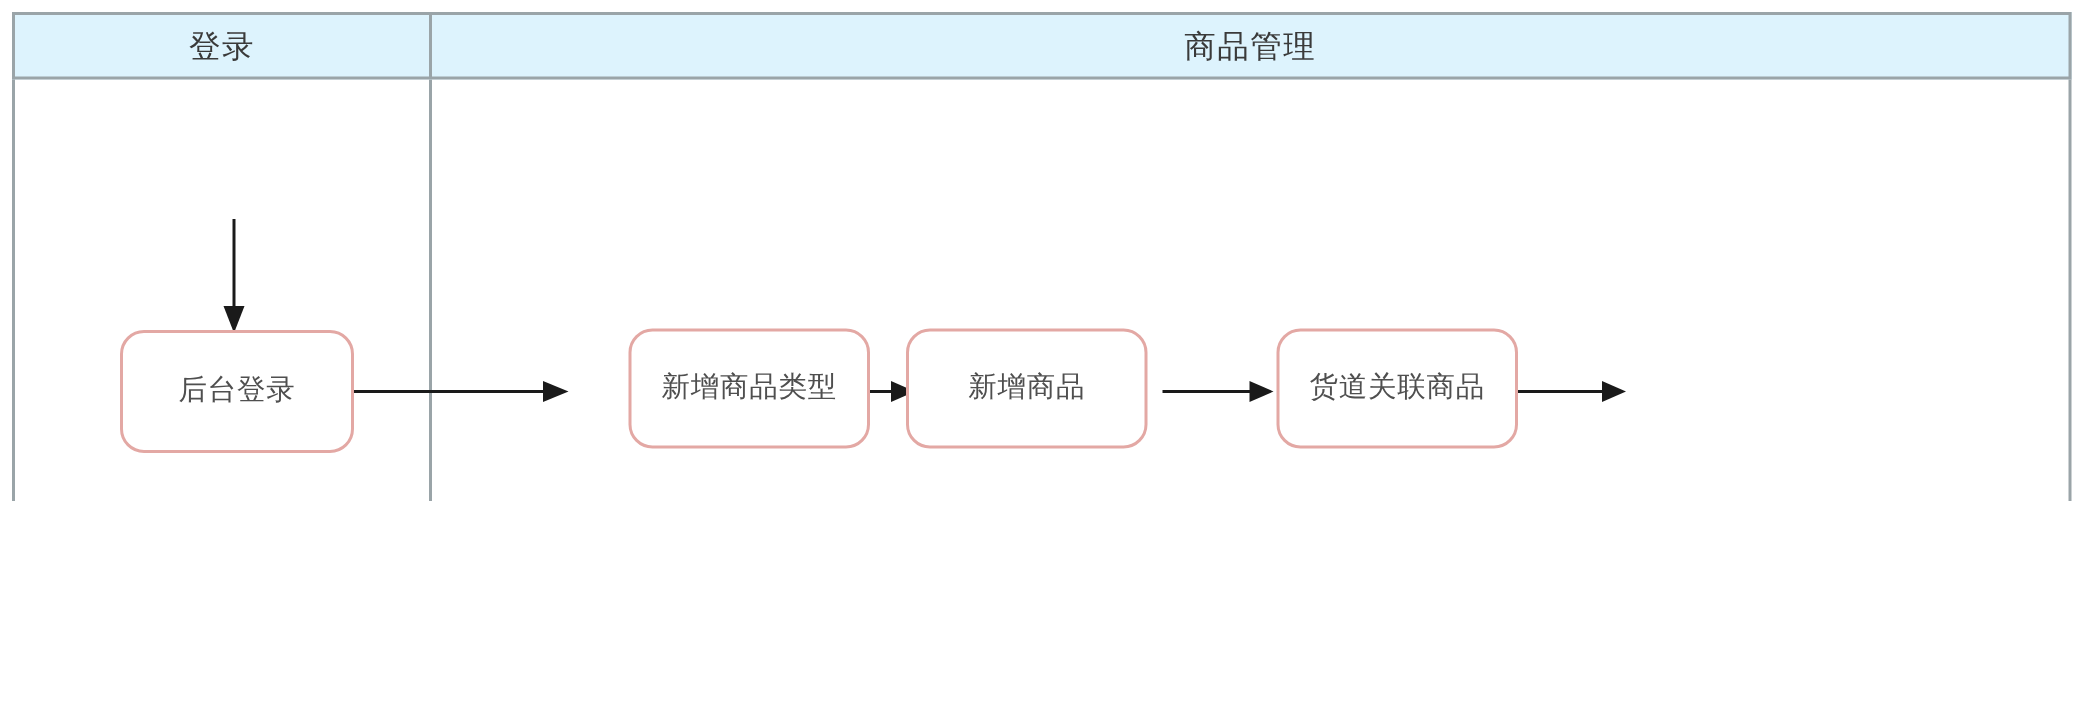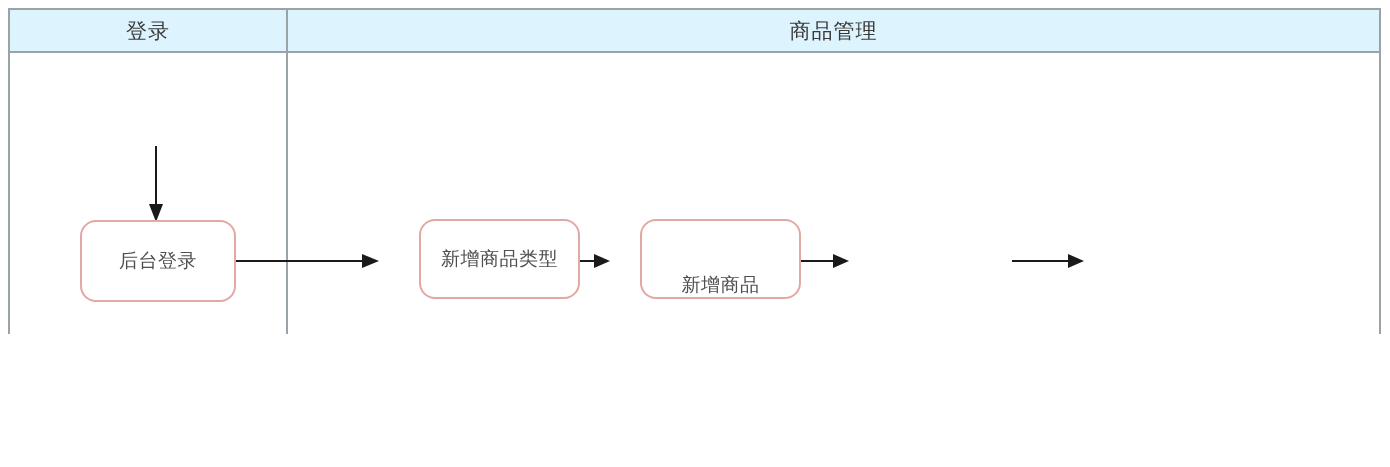--- a/index.html
+++ b/index.html
@@ -133,19 +133,22 @@
 
 
   <div class="node process" style="left:80px; top:220px; width:156px; height:82px;">
     <span>后台登录</span>
   </div>
 
   <div class="node process" style="left:381px; top:219px; width:161px; height:80px;margin-left:38px;">
     <span>新增商品类型</span>
   </div>
 
-  <div class="node process" style="left:640px; top:219px; width:161px; height:80px;align-items:flex-end;">
+  <div class="node process" style="left:604px; top:219px; width:161px; height:80px;">
     <span>新增商品</span>
   </div>
 
+  <div class="node process" style="left:851px; top:219px; width:161px; height:80px;">
+    <span>货道关联商品</span>
+  </div>
 
 
 </div>
 
 </body></html>

